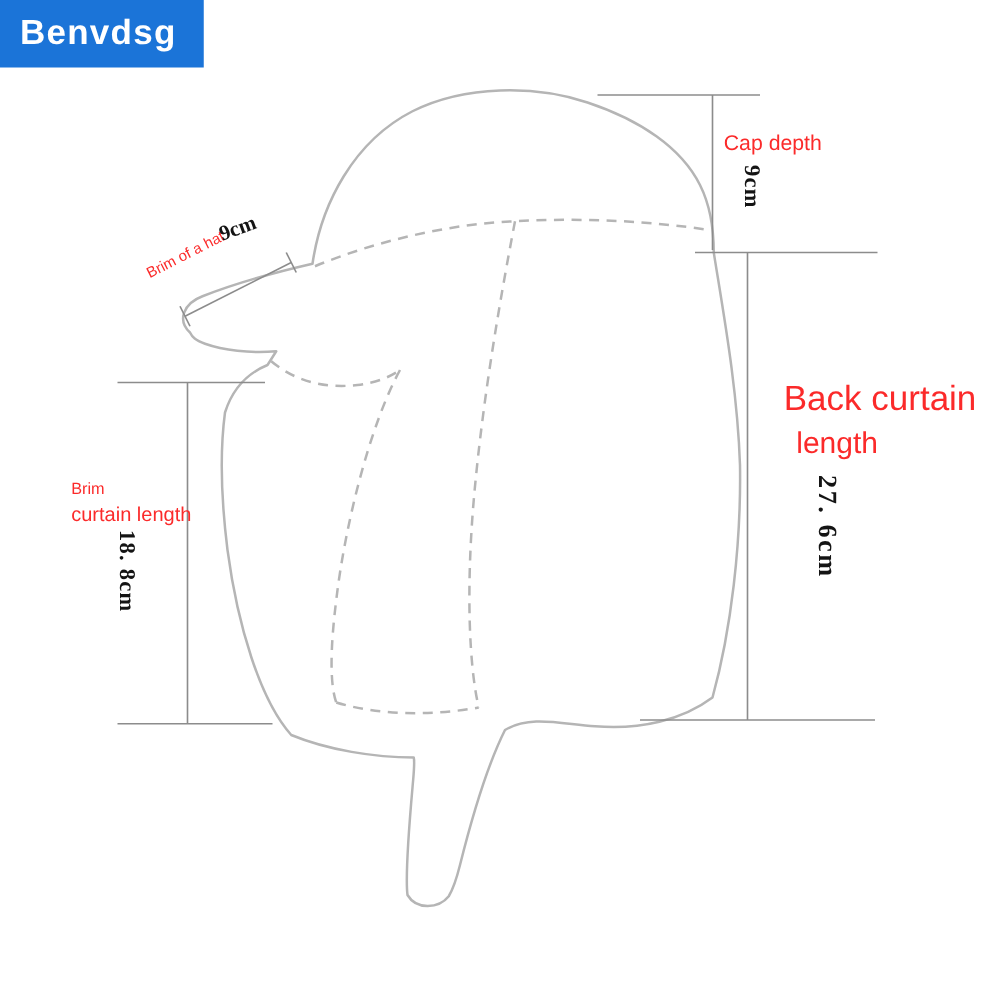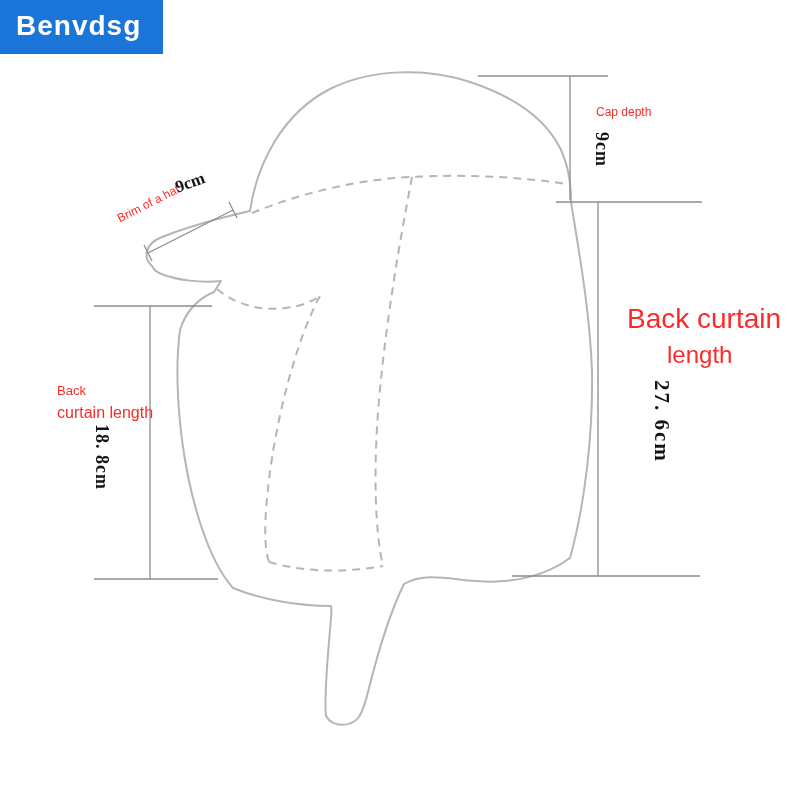--- a/index.html
+++ b/index.html
@@ -25,28 +25,28 @@
 
   .lbl{position:absolute;white-space:nowrap;}
   .red{color:#fb2a2a;}
   .val{
     color:#141414;
     font-family:"Liberation Serif", serif;
     font-weight:bold;
   }
   .rot90{transform:rotate(90deg);transform-origin:top left;}
 
-  .cap-depth-label{left:579px;top:105px;font-size:12px;margin-left:17px;}
+  .cap-depth-label{left:579px;top:105px;font-size:17px;}
   .cap-depth-value{left:612px;top:132px;font-size:18px;letter-spacing:1px;}
 
   .brim-label{left:118px;top:212px;font-size:12px;transform:rotate(-27deg);transform-origin:left center;}
   .brim-value{left:176px;top:178px;font-size:17px;transform:rotate(-20deg);transform-origin:left center;}
 
   .back-label-1{left:627px;top:303px;font-size:28px;}
-  .back-label-2{left:637px;top:341px;font-size:24px;margin-left:30px;}
+  .back-label-2{left:637px;top:341px;font-size:24px;}
   .back-value{left:674px;top:380px;font-size:21px;letter-spacing:2px;}
 
   .front-label-1{left:57px;top:383px;font-size:13px;}
   .front-label-2{left:57px;top:404px;font-size:16px;}
   .front-value{left:112px;top:424px;font-size:18px;letter-spacing:1px;}
 </style>
 </head>
 <body>
 
 <div class="stage">
@@ -108,17 +108,17 @@
   <div class="lbl red cap-depth-label">Cap depth</div>
   <div class="lbl val rot90 cap-depth-value">9cm</div>
 
   <div class="lbl red brim-label">Brim of a hat</div>
   <div class="lbl val brim-value">9cm</div>
 
   <div class="lbl red back-label-1">Back curtain</div>
   <div class="lbl red back-label-2">length</div>
   <div class="lbl val rot90 back-value">27. 6cm</div>
 
-  <div class="lbl red front-label-1">Back</div>
+  <div class="lbl red front-label-1">Brim</div>
   <div class="lbl red front-label-2">curtain length</div>
   <div class="lbl val rot90 front-value">18. 8cm</div>
 
 </div>
 
 </body></html>

